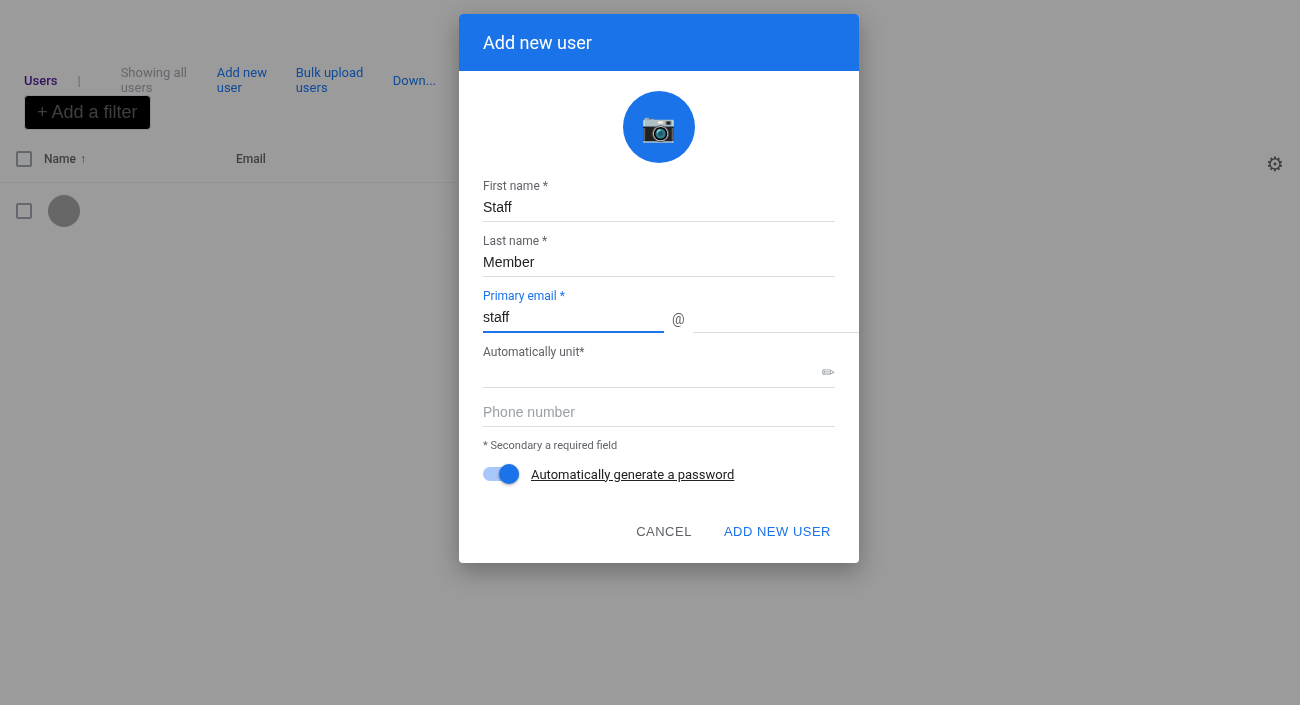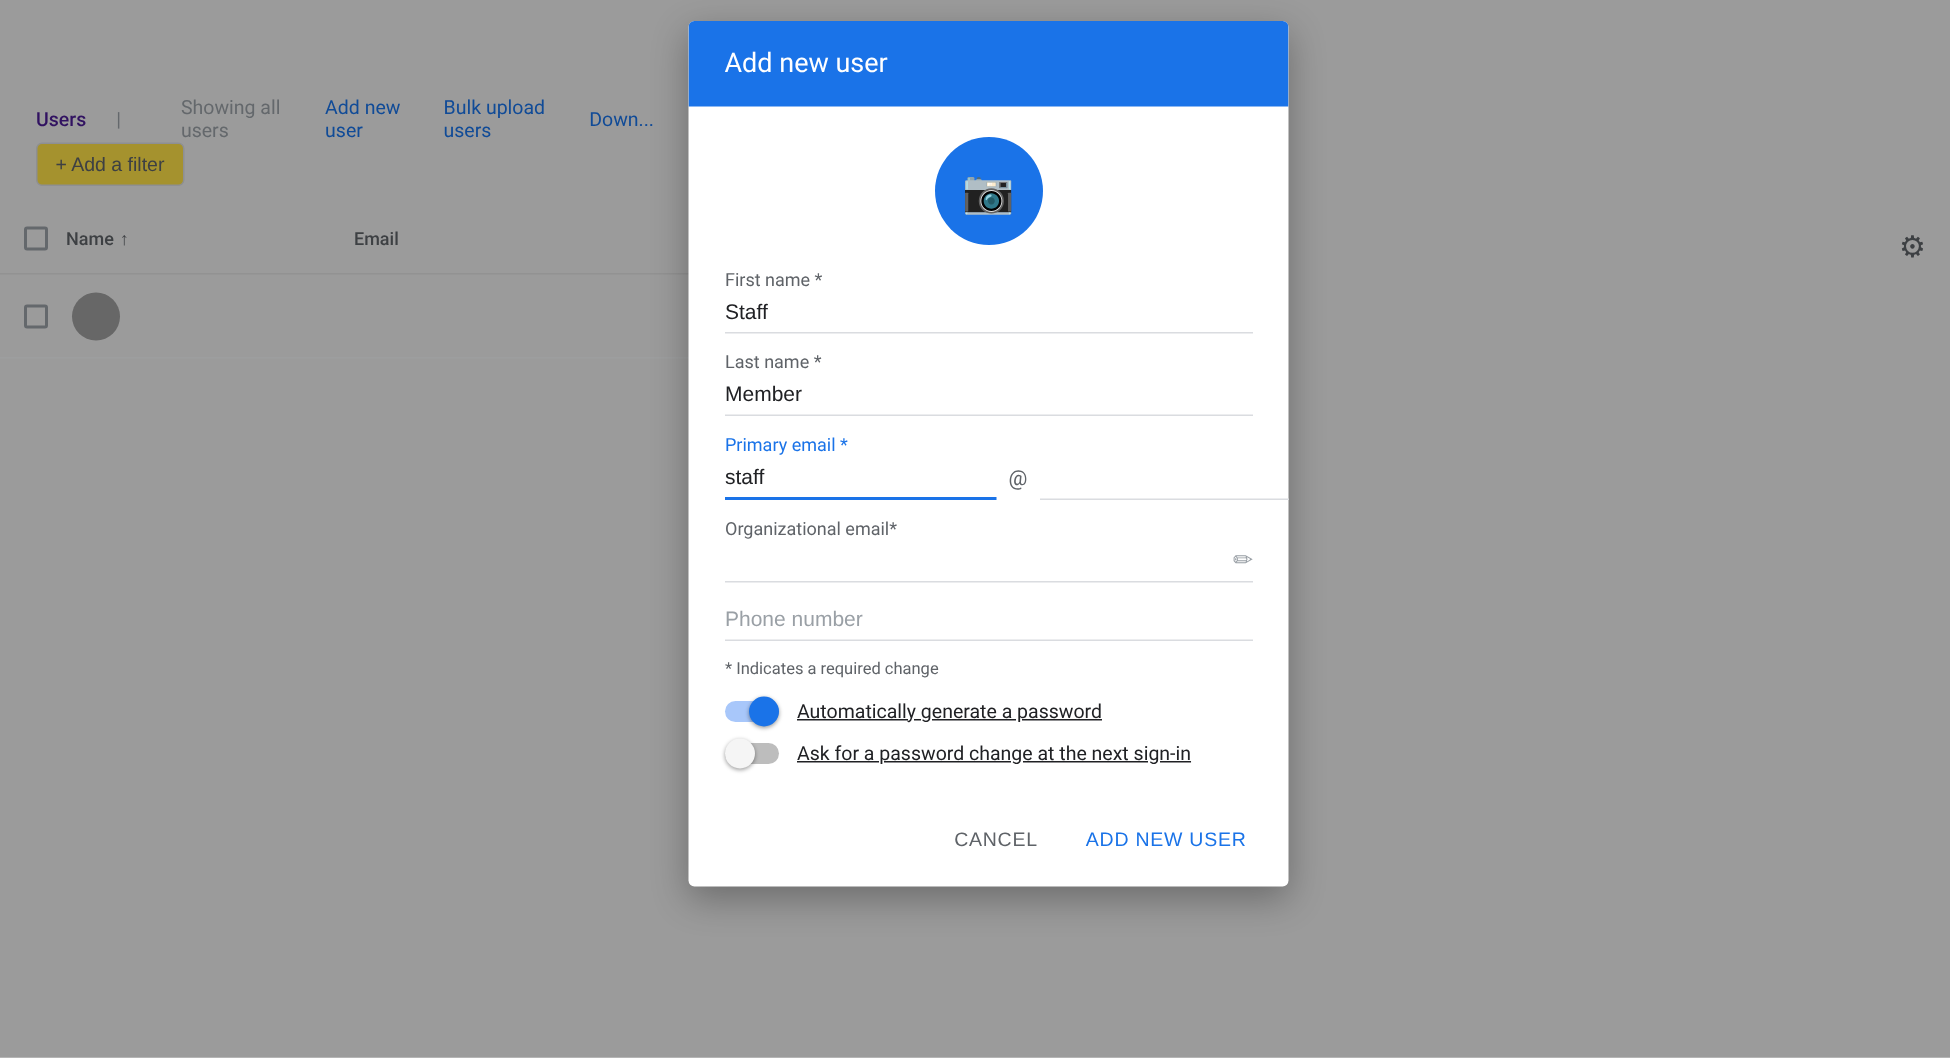--- a/index.html
+++ b/index.html
@@ -33,24 +33,24 @@
       color: #5f6368;
     }
 
     .bg-filter {
       position: absolute;
       top: 95px; left: 24px;
     }
 
     .filter-btn {
       border: 1px solid #dadce0;
-      background: #fde047;
+      background: #000000;
       border-radius: 4px;
       padding: 6px 12px;
-      font-size: 13px;
+      font-size: 18px;
       color: #5f6368;
       cursor: pointer;
       display: flex;
       align-items: center;
       gap: 6px;
     }
 
     .bg-table {
       position: absolute;
       top: 135px; left: 0;
@@ -443,49 +443,42 @@
       <label class="field-label blue">Primary email *</label>
       <div class="email-row">
         <input class="email-username" type="text" value="staff" style="">
         <span class="email-at">@</span>
         <input class="email-domain-selector" type="text" style="">
 
       </div>
     </div>
 
     <div class="form-field">
-      <label class="field-label">Organizational email*</label>
+      <label class="field-label">Automatically unit*</label>
       <div class="org-unit-row">
         <input class="org-input" type="text" style="">
         <span class="edit-icon">✏</span>
       </div>
     </div>
 
 
     <div class="form-field">
       <input class="field-input" type="text" placeholder="Phone number" style="">
     </div>
 
-    <div class="required-note">* Indicates a required change</div>
+    <div class="required-note">* Secondary a required field</div>
 
     <div class="toggle-row">
       <div class="toggle">
         <div class="toggle-track on"></div>
         <div class="toggle-thumb on"></div>
       </div>
       <span class="toggle-label">Automatically generate a password</span>
     </div>
 
-    <div class="toggle-row">
-      <div class="toggle">
-        <div class="toggle-track off"></div>
-        <div class="toggle-thumb off"></div>
-      </div>
-      <span class="toggle-label">Ask for a password change at the next sign-in</span>
-    </div>
 
   </div>
 
   <div class="dialog-footer">
     <button class="btn-cancel">CANCEL</button>
     <button class="btn-add">ADD NEW USER</button>
   </div>
 </div>
 
 </body></html>

